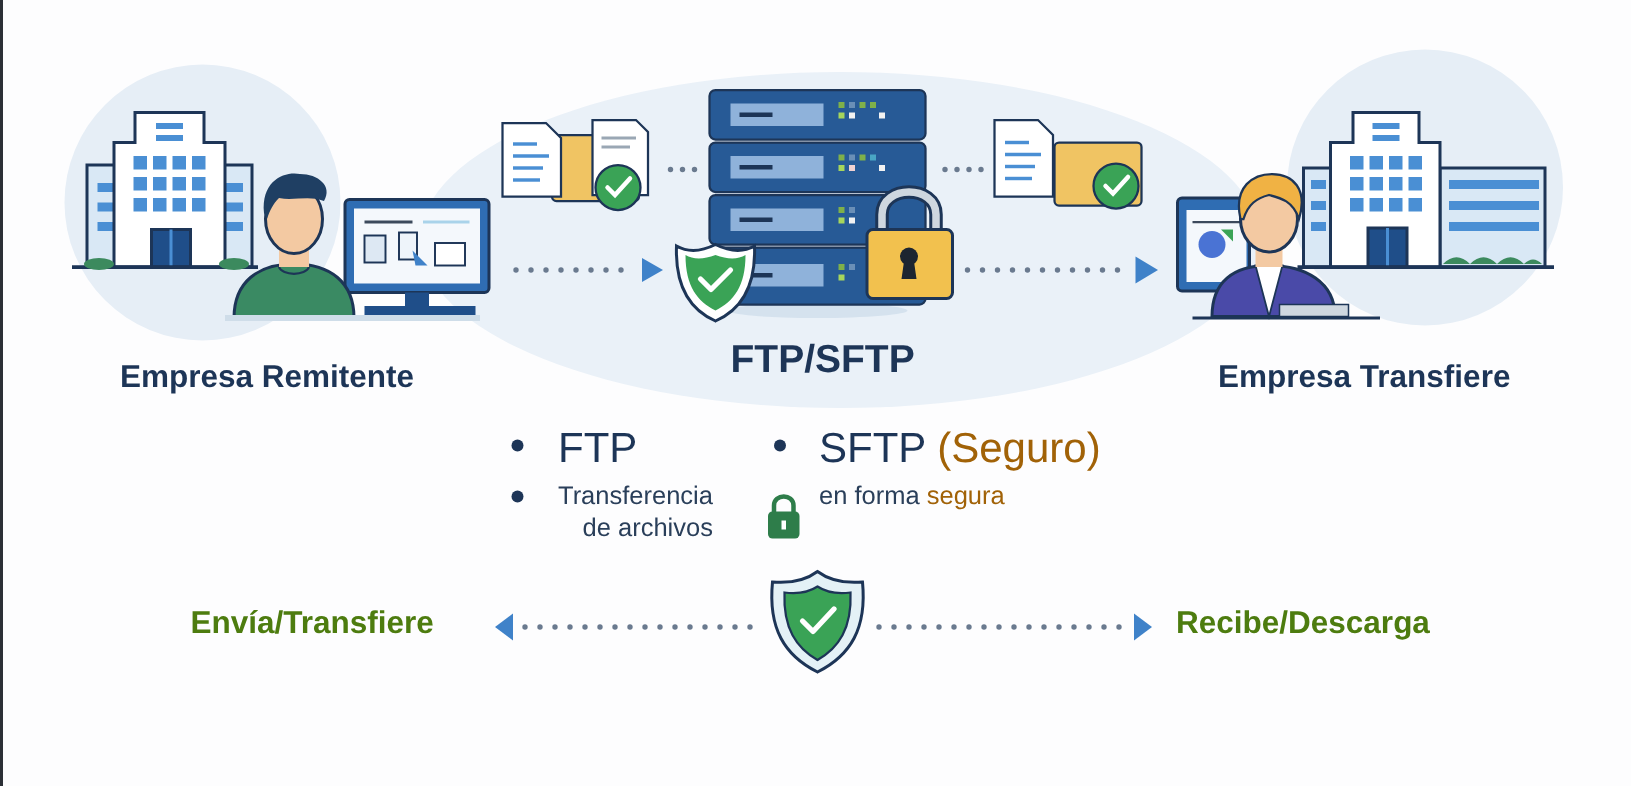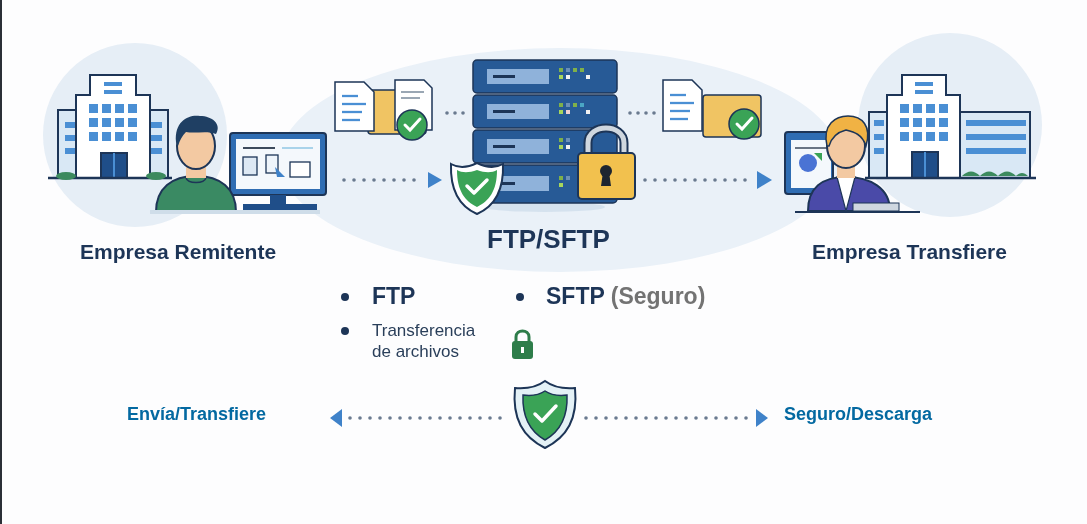--- a/index.html
+++ b/index.html
@@ -3,25 +3,25 @@
 <meta charset="utf-8">
 <style>
   html,body{margin:0;padding:0;}
   body{width:1087px;height:524px;background:#fdfdfe;position:relative;overflow:hidden;font-family:"Liberation Sans","DejaVu Sans",sans-serif;color:#1f3a5f;}
   .frame-line{position:absolute;left:0;top:0;width:2px;height:524px;background:#2b2f36;}
   .abs{position:absolute;}
   svg.scene{position:absolute;left:0;top:0;}
   .label{position:absolute;font-weight:bold;color:#1d3557;white-space:nowrap;}
   .lbl-company{font-size:21px;top:240px;text-align:center;}
   .lbl-center{font-size:26px;top:224px;left:487px;}
-  .legend-title{font-size:23px;font-weight:bold;color:#1d3557;text-align:center;}
-  .green{color:#737373;}
+  .legend-title{font-size:28px;font-weight:normal;color:#1d3557;text-align:center;}
+  .green{color:#a16207;}
   .legend-text{font-size:17px;color:#2a3f5a;line-height:21px;}
   .bullet{position:absolute;width:8px;height:8px;border-radius:50%;background:#1d3557;}
-  .flow-label{font-size:18px;font-weight:bold;color:#0369a1;position:absolute;top:404px;}
+  .flow-label{font-size:21px;font-weight:bold;color:#4d7c0f;position:absolute;top:404px;}
 </style>
 </head>
 <body>
 
 <div class="frame-line"></div>
 
 <svg class="scene" width="1087" height="524" viewBox="0 0 1087 524">
 
   <ellipse cx="560" cy="160" rx="280" ry="112" fill="#eaf1f8"></ellipse>
   <circle cx="135" cy="135" r="92" fill="#e6eef6"></circle>
@@ -312,27 +312,28 @@
   </g>
 </svg>
 
 <div class="label lbl-company" style="left:80px;">Empresa Remitente</div>
 <div class="label lbl-center">FTP/SFTP</div>
 <div class="label lbl-company" style="left:812px;">Empresa Transfiere</div>
 
 <div class="bullet" style="left:341px;top:293px;"></div>
 <div class="abs legend-title" style="left:372px;top:283px;">FTP</div>
 <div class="bullet" style="left:341px;top:327px;"></div>
-<div class="abs legend-text" style="left:372px;top:320px;">
+<div class="abs legend-text" style="left:372px;top:320px;text-align:right;">
   <div>Transferencia</div>
   <div>de archivos</div>
 </div>
 
 <div class="bullet" style="left:516px;top:293px;"></div>
 <div class="abs legend-title" style="left:546px;top:283px;">
   <span>SFTP</span>
   <span class="green">(Seguro)</span>
 </div>
 <div class="abs legend-text" style="left:546px;top:320px;">
+  <div><span>en forma</span> <span class="green">segura</span></div>
 </div>
 
 <div class="flow-label" style="left:127px;">Envía/Transfiere</div>
-<div class="flow-label" style="left:784px;">Seguro/Descarga</div>
+<div class="flow-label" style="left:784px;">Recibe/Descarga</div>
 
 </body></html>

